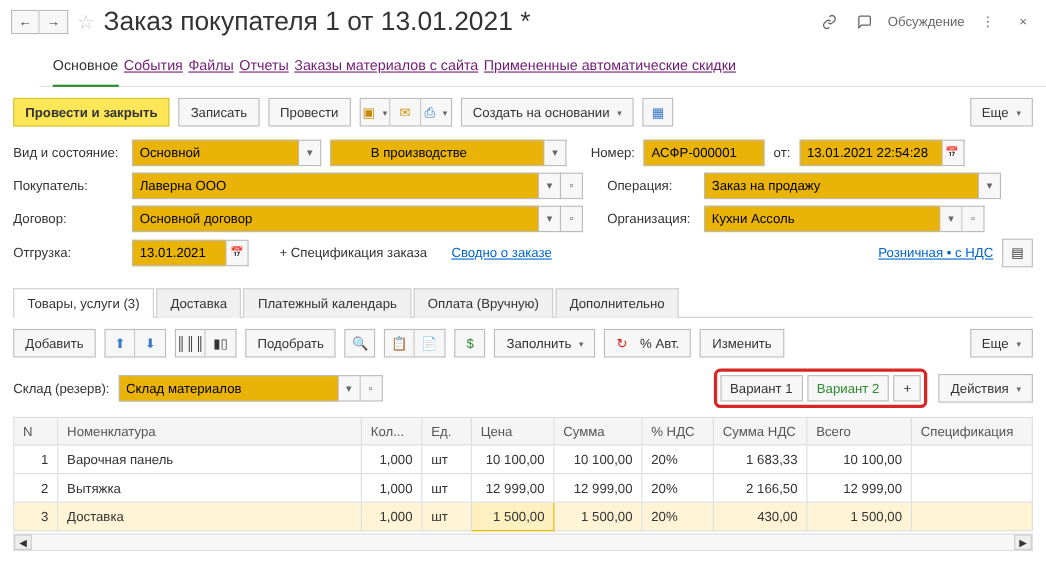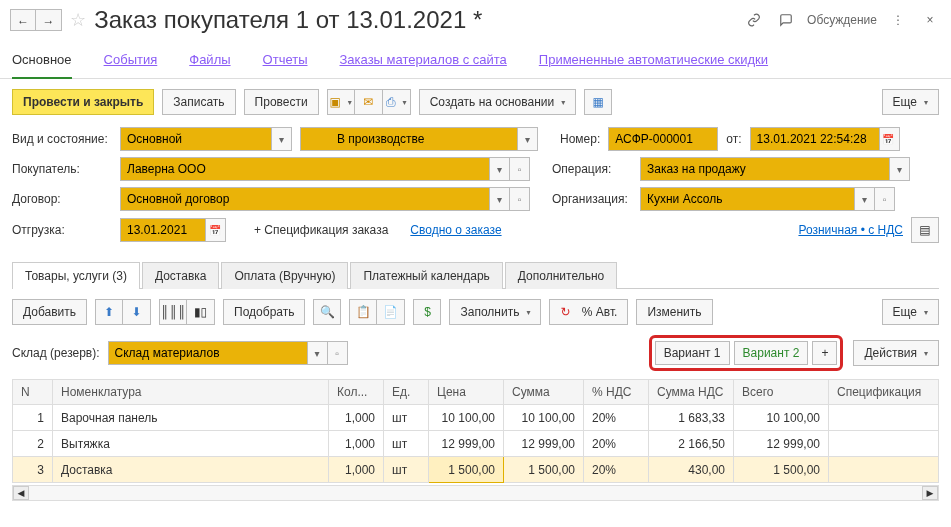--- a/index.html
+++ b/index.html
@@ -12,24 +12,24 @@
     width: 951px;
   }
   .topbar { display:flex; align-items:center; padding:6px 10px 4px 10px; }
   .nav-btn { width:26px; height:22px; border:1px solid #bbb; background:#f7f7f7; display:flex; align-items:center; justify-content:center; cursor:pointer; }
   .nav-btn + .nav-btn { border-left:none; }
   .star { margin:0 8px; font-size:18px; color:#ccc; }
   .title { font-size:24px; font-weight:normal; }
   .topbar-right { margin-left:auto; display:flex; align-items:center; gap:10px; color:#666;text-align:center; }
   .icon-btn { width:22px; height:22px; display:flex; align-items:center; justify-content:center; cursor:pointer; color:#666; }
 
-  .nav-tabs { padding:8px 12px 0 12px; display:flex; gap:32px; border-bottom:1px solid #ddd; font-size:13px; }
+  .nav-tabs { padding:8px 12px 0 12px; display:flex; gap:5px; border-bottom:1px solid #ddd; font-size:13px;margin-left:36px; }
   .nav-tab { padding:6px 0 10px 0; cursor:pointer; }
   .nav-tab.active { border-bottom:2px solid #2d8a2d; color:#333; margin-bottom:-1px; }
-  .nav-tab.link { color:#8b5cf6; text-decoration:underline; }
+  .nav-tab.link { color:#701a75; text-decoration:underline; }
 
   .toolbar { padding:10px 12px 8px 12px; display:flex; align-items:center; gap:8px; }
   .btn { border:1px solid #bbb; background:#f7f7f7; padding:5px 10px; cursor:pointer; font-size:12px; display:flex; align-items:center; gap:4px; }
   .btn-primary { background:#fde658; border-color:#d4c030; font-weight:bold; }
   .btn-group { display:flex; }
   .btn-group .btn { border-radius:0; }
   .btn-group .btn + .btn { border-left:none; }
   .dd-arrow { font-size:8px; color:#666; margin-left:3px; }
   .square-btn { width:28px; height:26px; padding:0; justify-content:center; }
 
@@ -133,21 +133,21 @@
 </div>
 
 <div class="form">
   <div class="form-row">
     <span class="lbl">Вид и состояние:</span>
     <div class="field">
       <input class="input" style="width: 152px;" value="Основной">
       <div class="input-btn">▾</div>
     </div>
     <div class="field">
-      <input class="input" style="width: 218px; padding-left: 36px;" value="В производстве">
+      <input class="input" style="width: 195px; padding-left: 36px;" value="В производстве">
       <div class="input-btn">▾</div>
     </div>
     <span style="margin-left:14px">Номер:</span>
     <input class="input" style="width: 110px;" value="АСФР-000001">
     <span>от:</span>
     <div class="field">
       <input class="input" style="width: 130px;" value="13.01.2021 22:54:28">
       <div class="input-btn">📅</div>
     </div>
   </div>
@@ -190,22 +190,22 @@
     <span style="margin-left:20px">+ Спецификация заказа</span>
     <span class="link-text" style="margin-left:14px">Сводно о заказе</span>
     <span class="link-text" style="margin-left:auto">Розничная • с НДС</span>
     <div class="btn square-btn">▤</div>
   </div>
 </div>
 
 <div class="doc-tabs">
   <div class="doc-tab active">Товары, услуги (3)</div>
   <div class="doc-tab">Доставка</div>
+  <div class="doc-tab">Платежный календарь</div>
   <div class="doc-tab">Оплата (Вручную)</div>
-  <div class="doc-tab">Платежный календарь</div>
   <div class="doc-tab">Дополнительно</div>
 </div>
 
 <div class="subtoolbar">
   <div class="btn">Добавить</div>
   <div class="btn-group">
     <div class="btn square-btn blue-icon">⬆</div>
     <div class="btn square-btn blue-icon">⬇</div>
   </div>
   <div class="btn-group">

